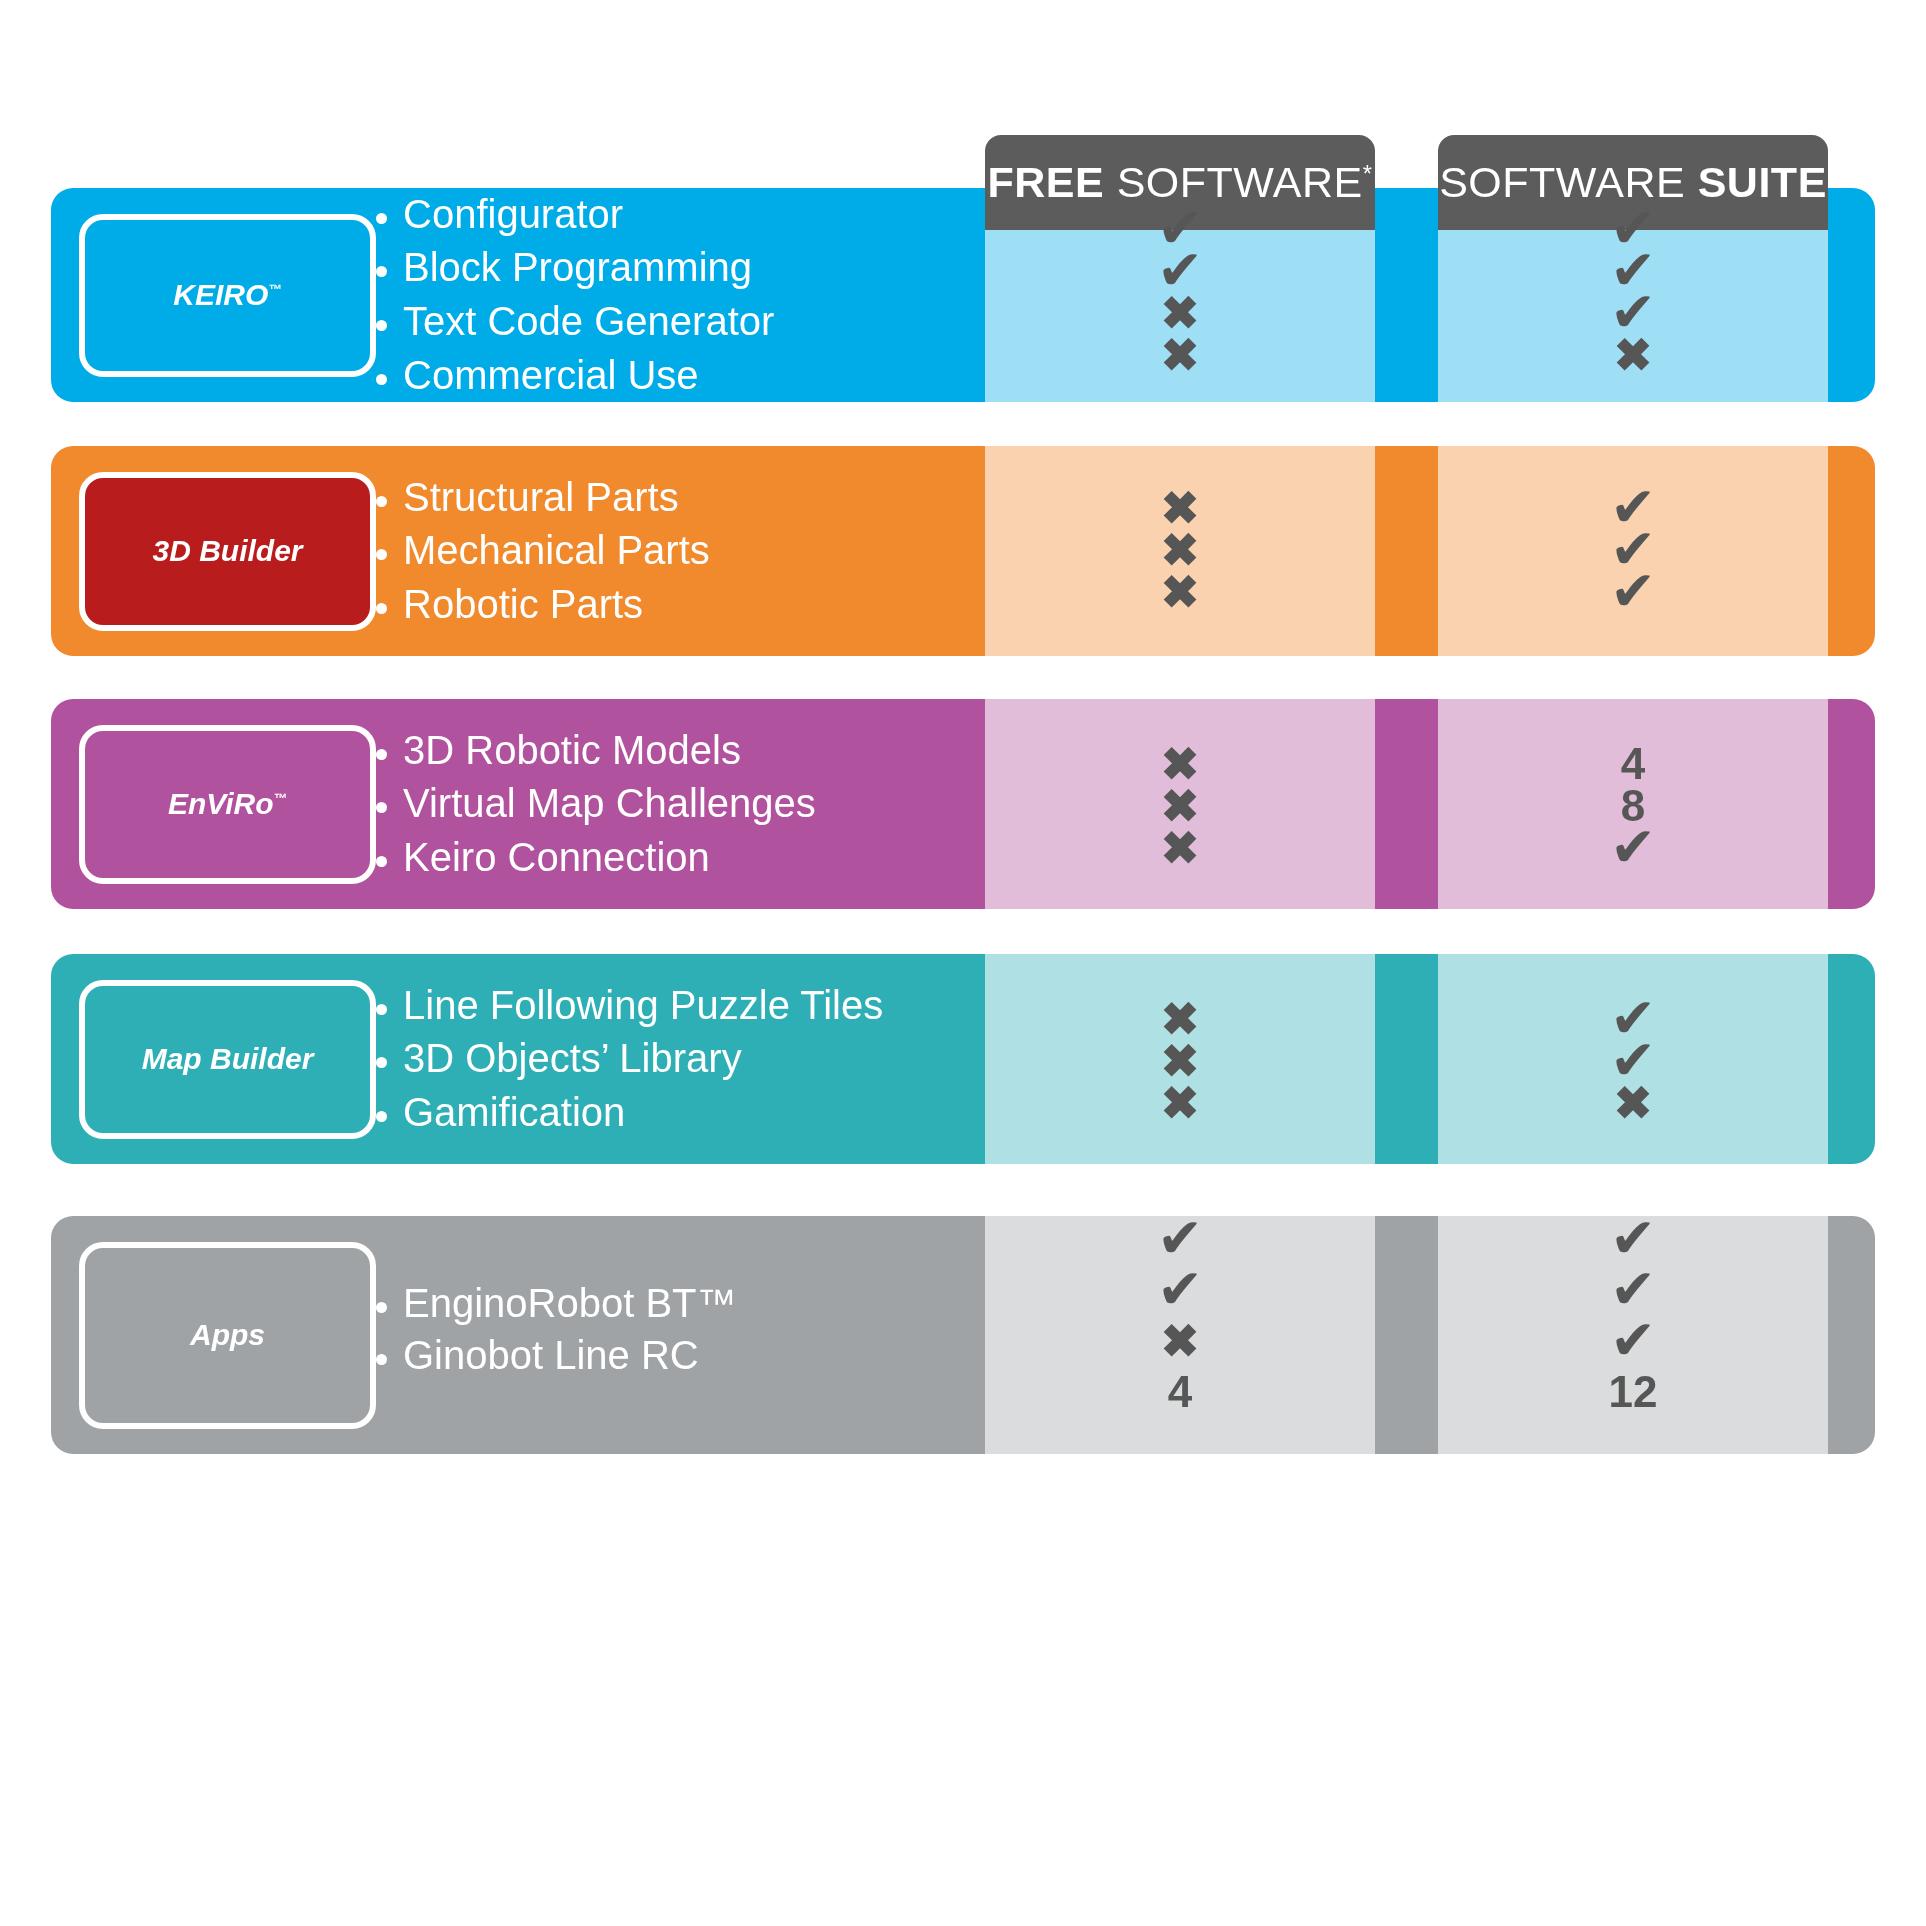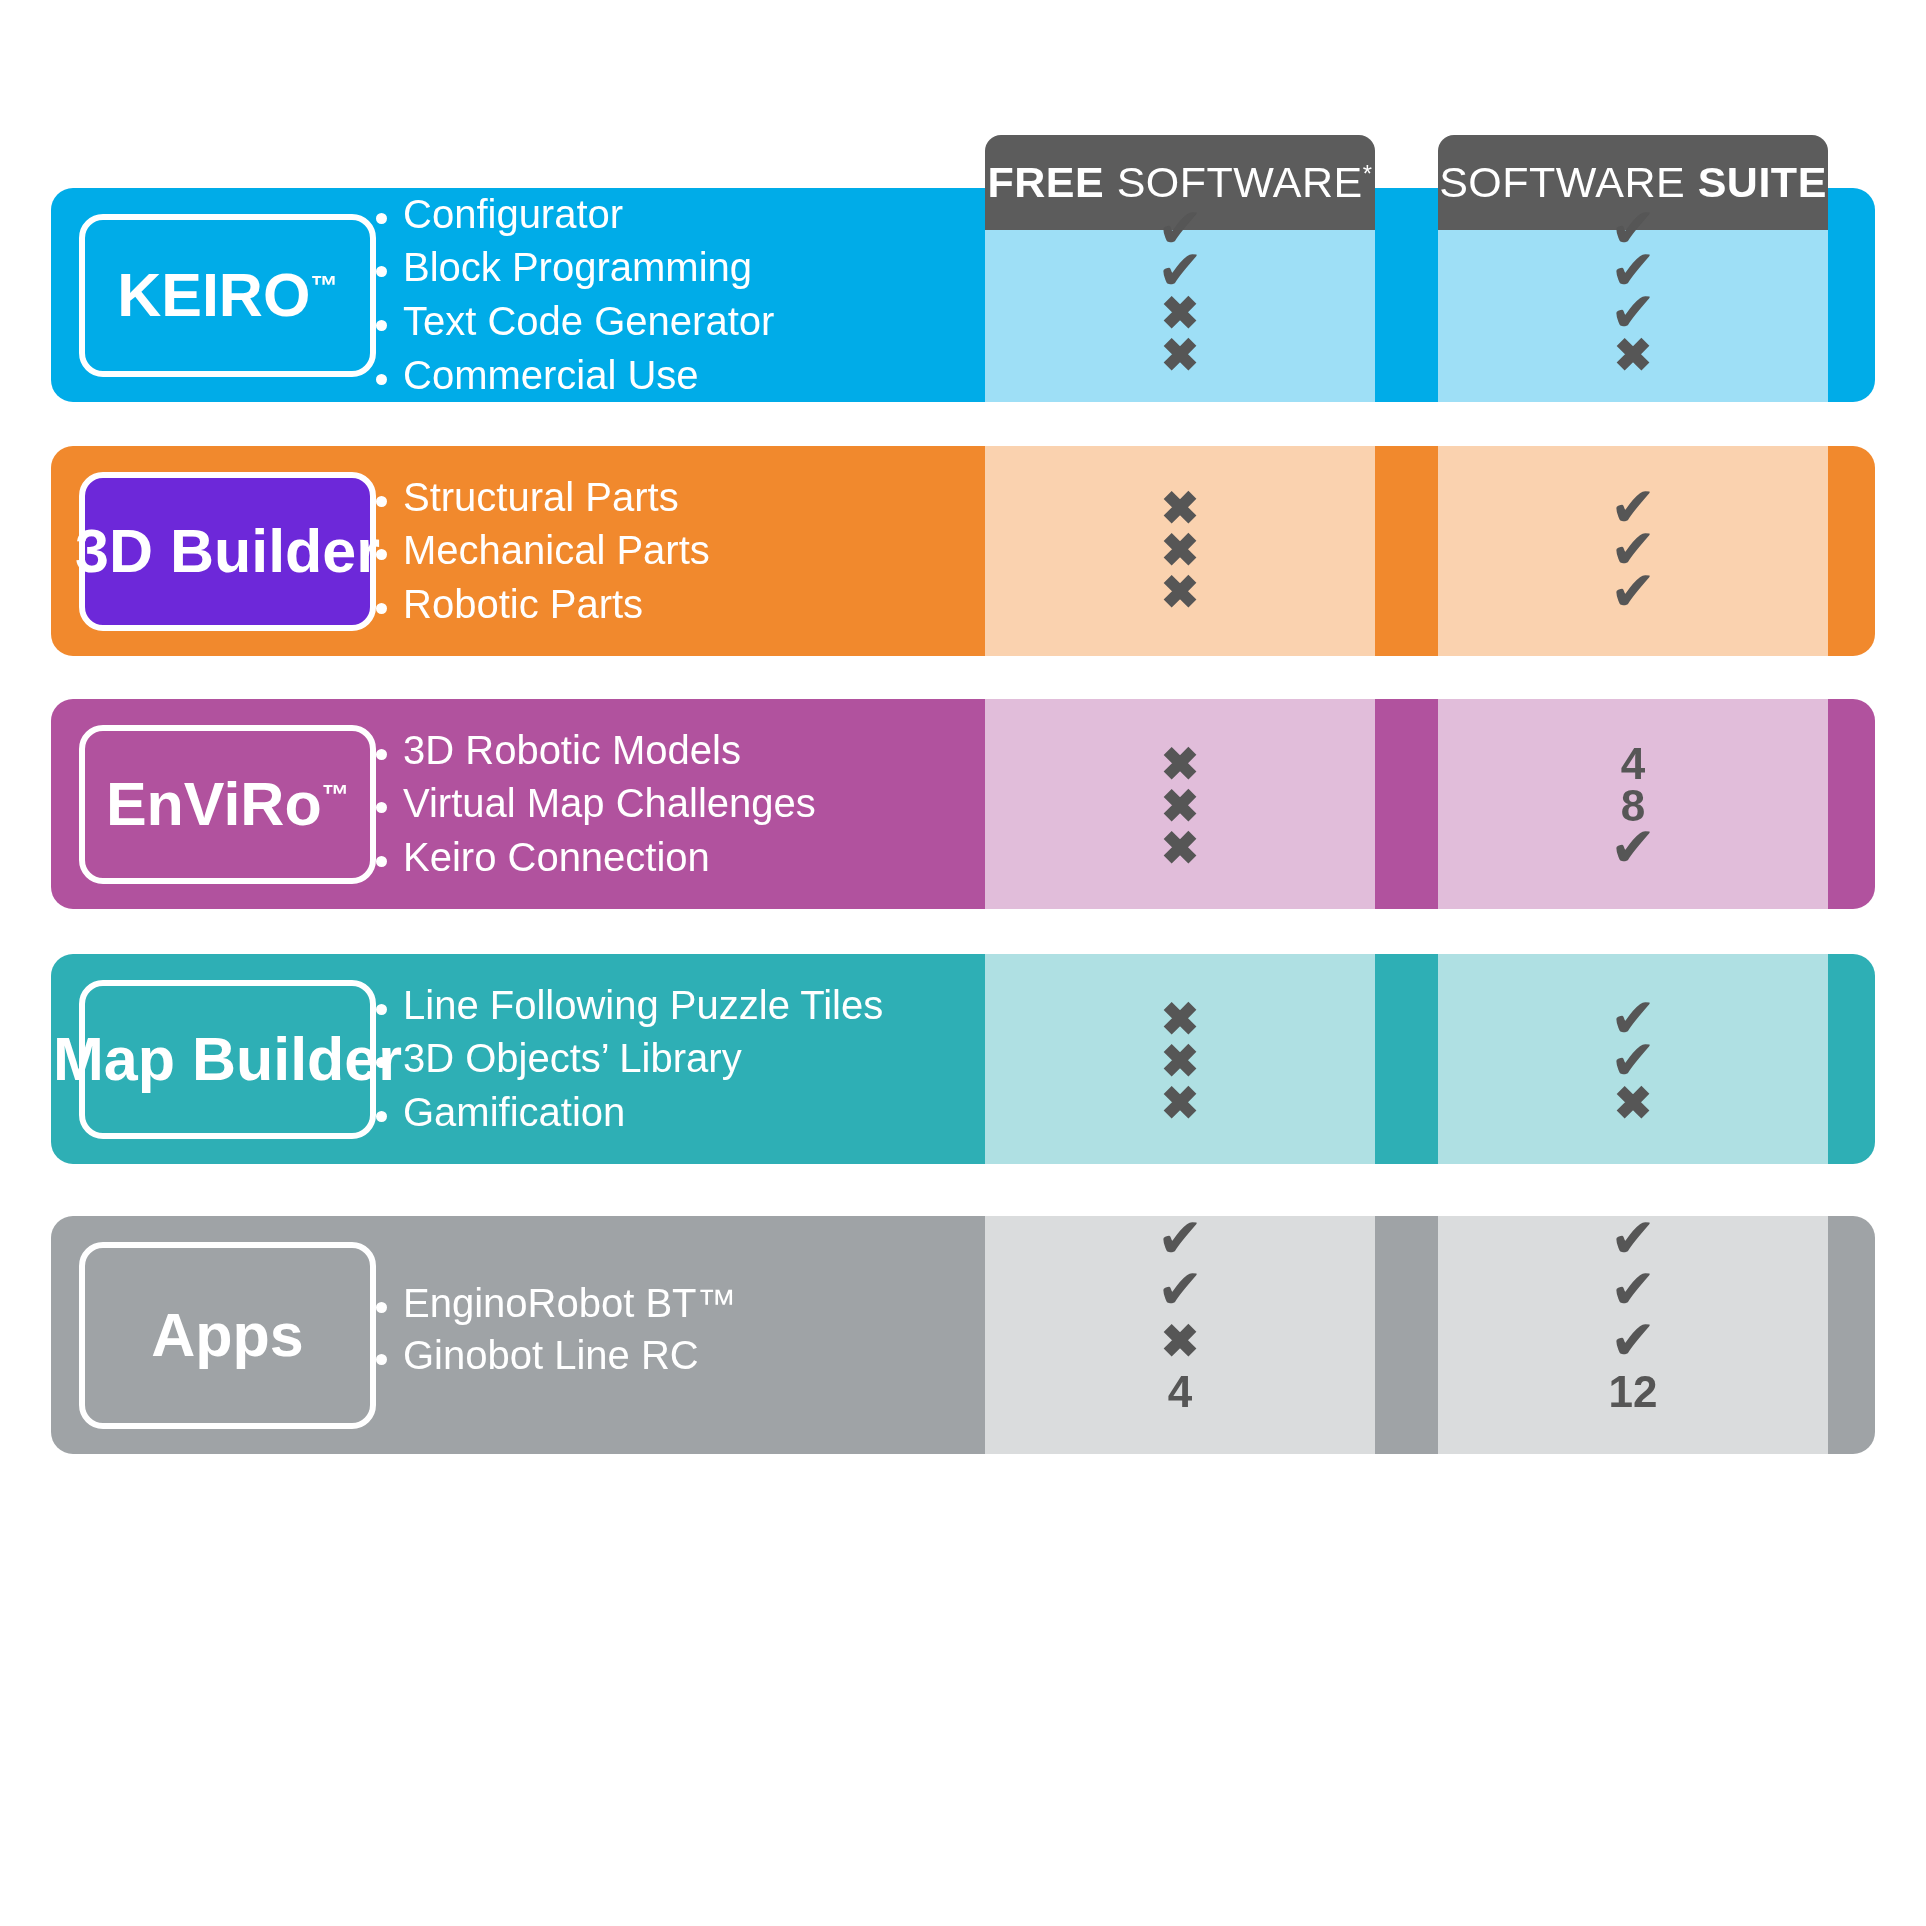--- a/index.html
+++ b/index.html
@@ -87,23 +87,24 @@
     border: 6px solid #ffffff;
     border-radius: 24px;
     display: flex;
     align-items: center;
     justify-content: center;
     box-sizing: border-box;
   }
   .badge .btxt {
     color: #ffffff;
     font-weight: 700;
-    font-size: 61px;
+    font-size: 30px;
     line-height: 1;
     white-space: nowrap;
+    font-style: italic;
   }
   .badge .btxt sup {
     font-size: 0.45em;
     vertical-align: super;
     line-height: 0;
     font-weight: 700;
   }
   .feature-list {
     flex: 1 1 auto;
     color: #ffffff;
@@ -129,21 +130,21 @@
   }
 
   
   #row-keiro  { top: 188px;  height: 214px; background: #00ACE8; }
   #row-3d     { top: 446px;  height: 210px; background: #F1892D; }
   #row-enviro { top: 699px;  height: 210px; background: #B1529E; }
   #row-map    { top: 954px;  height: 210px; background: #2EAFB5; }
   #row-apps   { top: 1216px; height: 238px; background: #9FA3A6; }
 
   #row-keiro  .badge { background: #00ACE8; }
-  #row-3d     .badge { background: #6d28d9; }
+  #row-3d     .badge { background: #b91c1c; }
   #row-enviro .badge { background: #B1529E; }
   #row-map    .badge { background: #2EAFB5; justify-content: center; }
   #row-apps   .badge { background: #9FA3A6; }
 
   #row-apps .feature-list .feat { margin-bottom: 10px; }
 
   
   .marks {
     position: absolute;
     z-index: 7;

